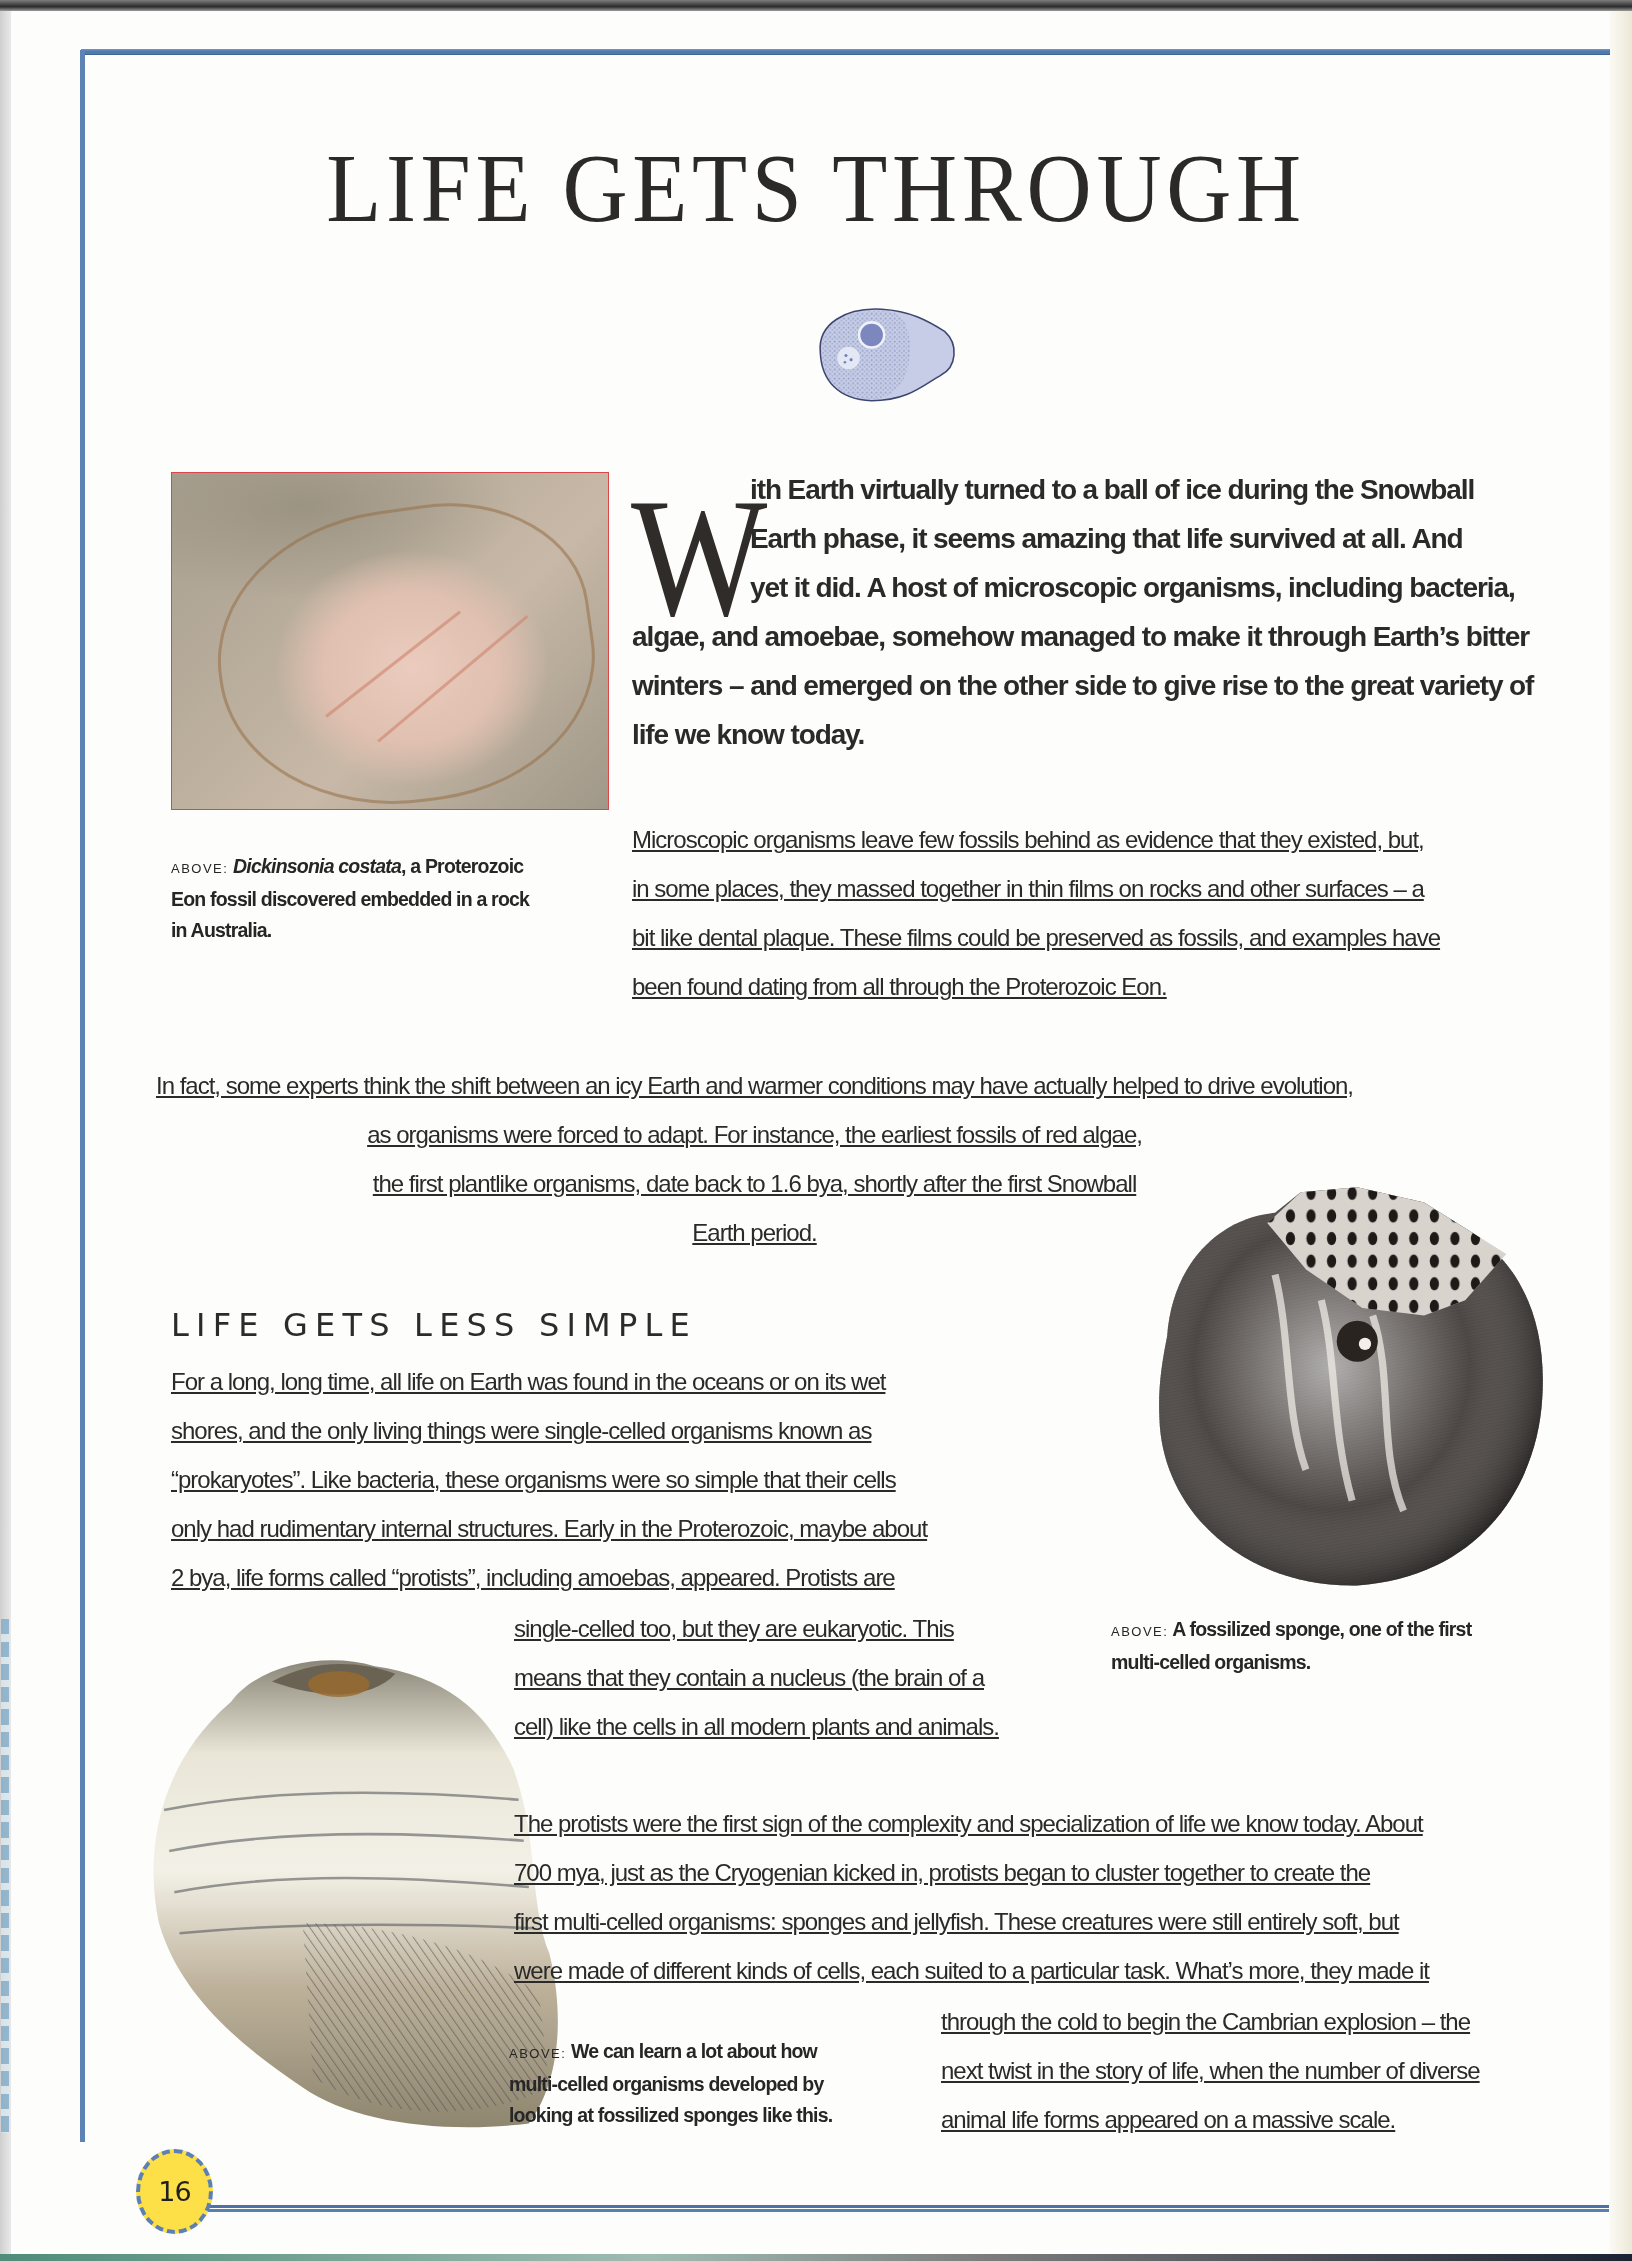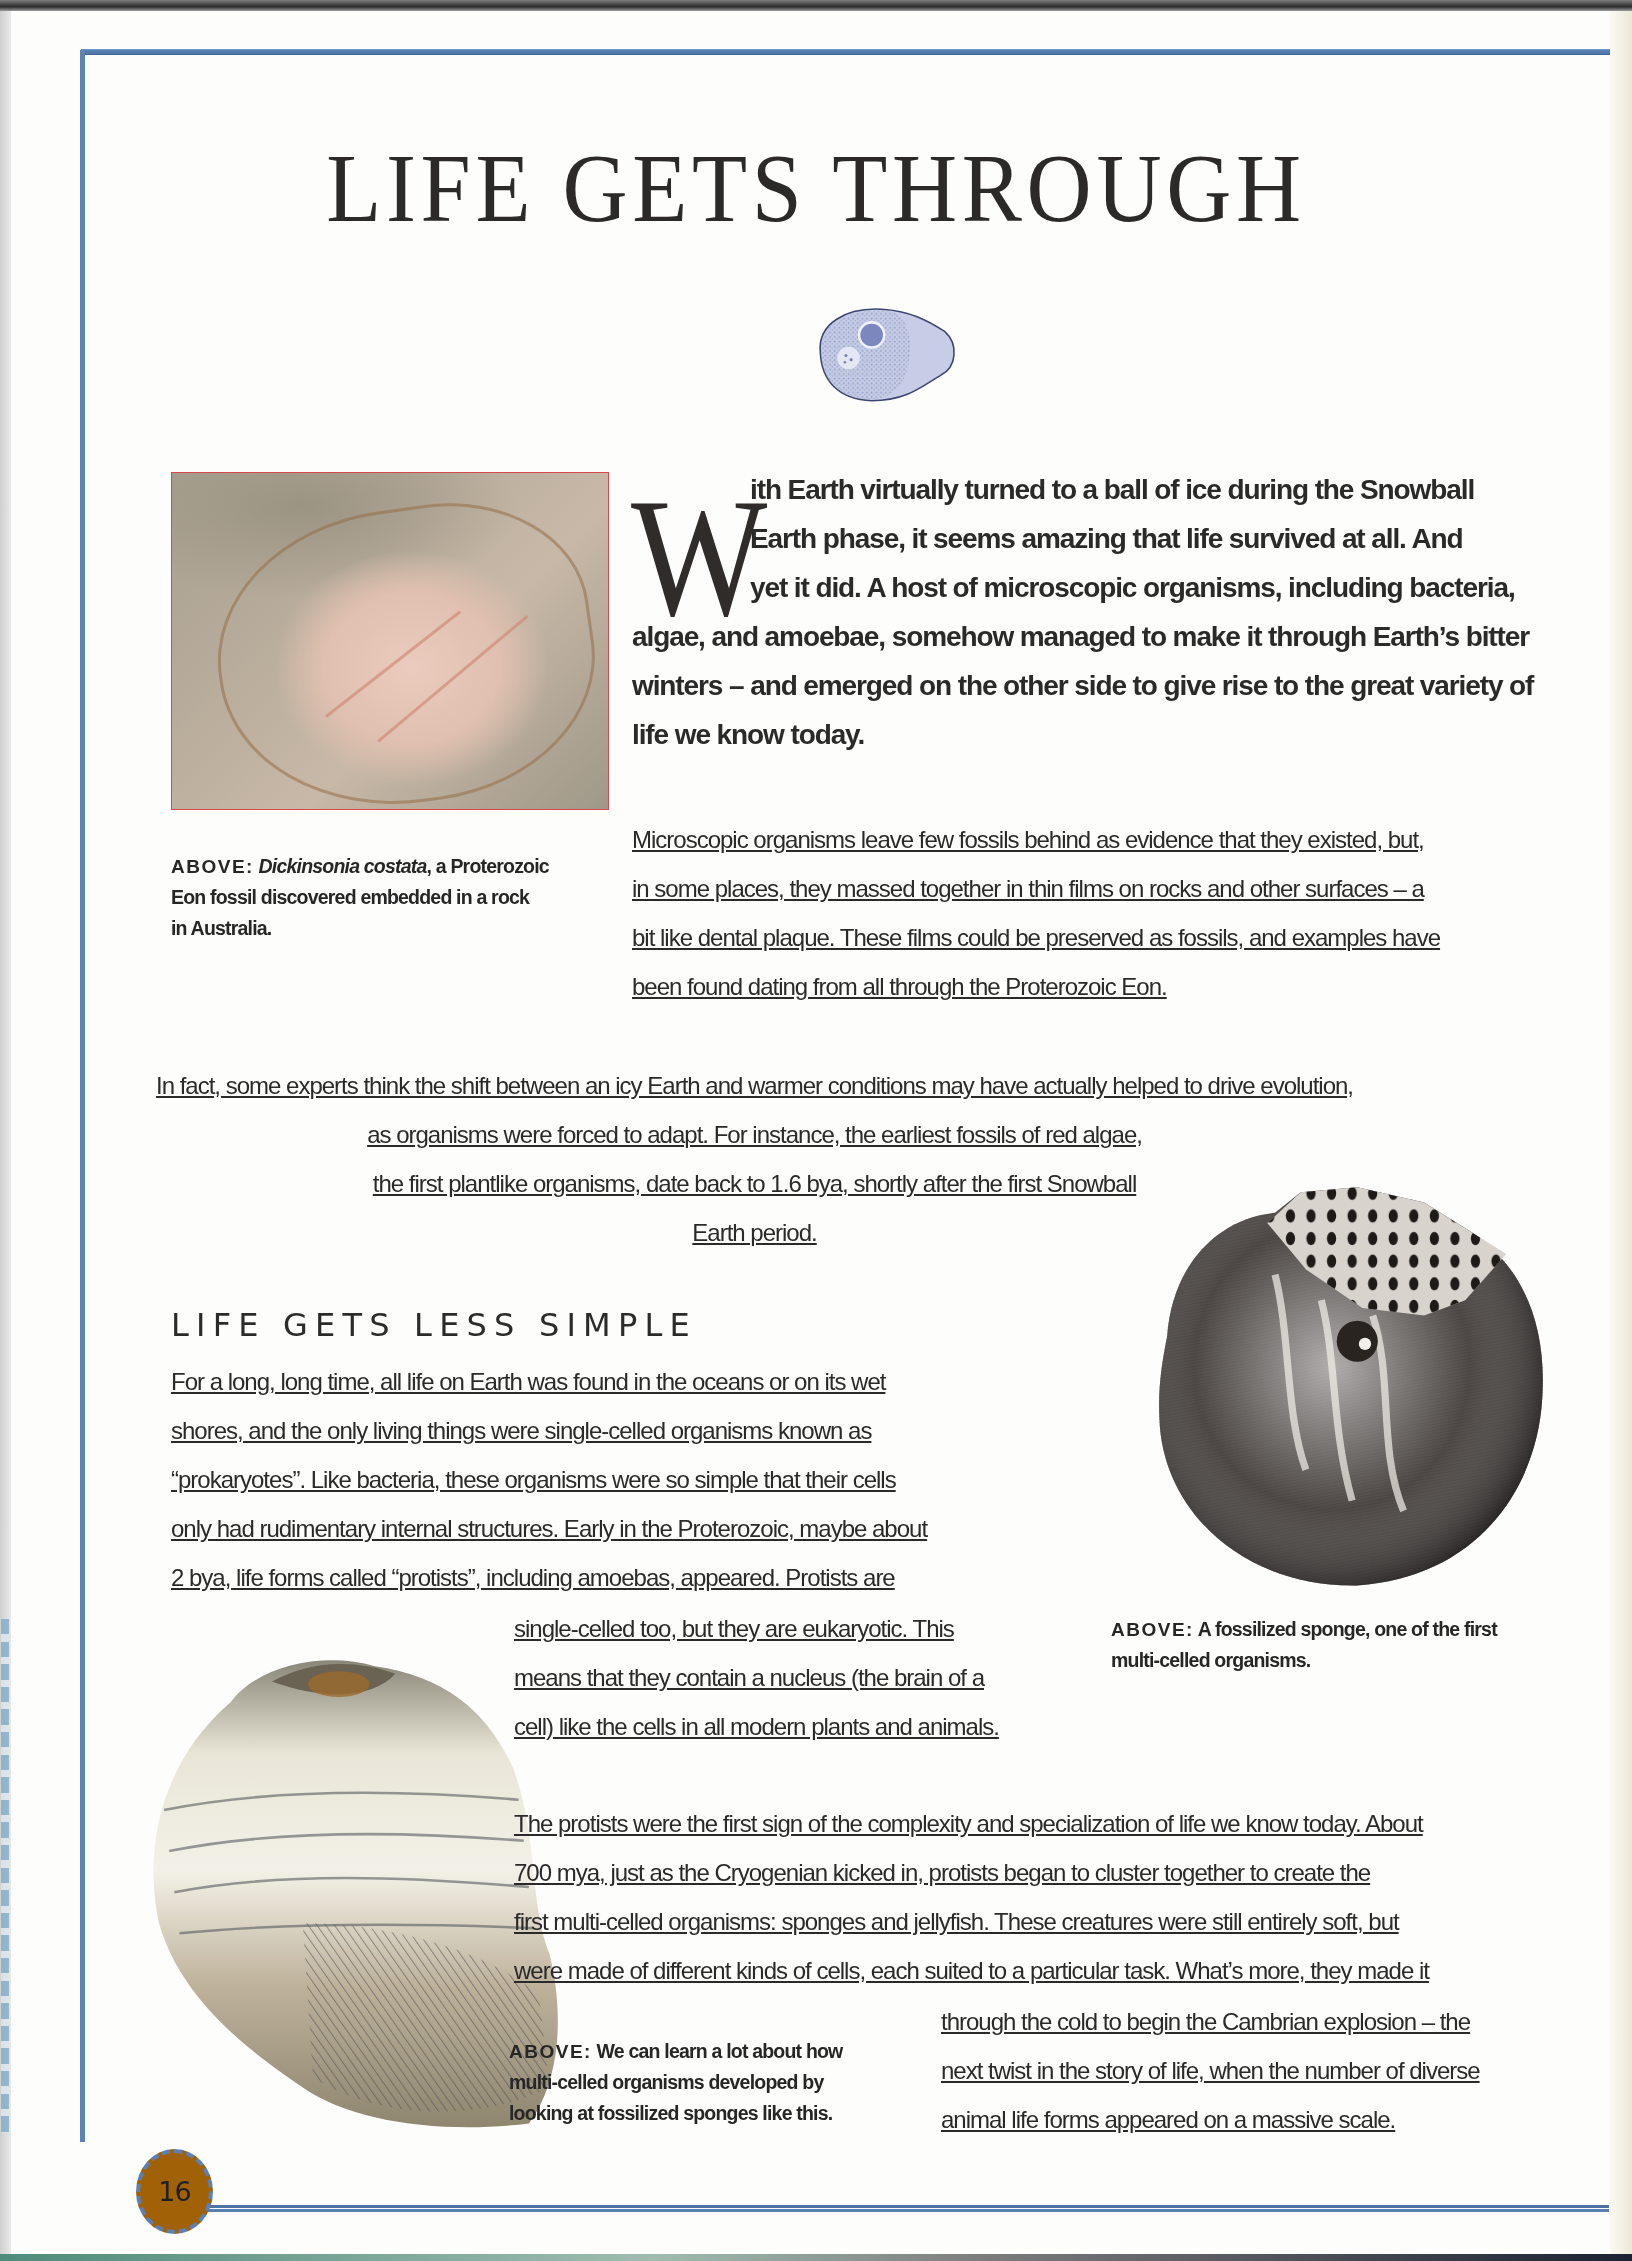--- a/index.html
+++ b/index.html
@@ -13,21 +13,21 @@
       background:repeating-linear-gradient(180deg,#7aa8c7 0 15.4px,#dbe7ee 15.4px 22.6px); opacity:.75; }
   .scan-right { left:1609px; top:11.3px; width:23px; height:2250px; background:linear-gradient(90deg,#fbfaf4,#ece8d8); }
   .scan-bottom { left:0; top:2254px; width:1632px; height:7.2px; background:linear-gradient(90deg,#4f8c7a,#9fbcb1 40%,#7d7d7d 60%,#1c2233); }
   
   .frame-top { left:81px; top:49px; width:1529px; height:6.2px; background:#5279ad;
       box-shadow: inset 0 1.5px 0 #6b92c3, inset 0 -1px 0 #3f6495; }
   .frame-left { left:80px; top:50px; width:5.1px; height:2092px; background:#5d82b6; }
   .frame-bottom1 { left:170px; top:2205px; width:1439px; height:2.6px; background:#4f72a6; }
   .frame-bottom2 { left:170px; top:2209px; width:1439px; height:2.6px; background:#5a7fb2; }
   .page-circle { left:136px; top:2149px; width:77px; height:85px; border-radius:50%;
-      border:4.6px dashed #5c80b4; background:#a16207; box-sizing:border-box;
+      border:4.6px dashed #5c80b4; background:#fde047; box-sizing:border-box;
       display:flex; align-items:center; justify-content:center; }
   .page-num { font-size:27px; color:#1f1f1f; font-family:"DejaVu Sans", sans-serif; letter-spacing:-1px; }
 
   .title { left:0; width:1632px; top:139px; text-align:center; font-family:"Liberation Serif","DejaVu Serif",serif;
       font-size:98px; letter-spacing:5.1px; color:#2b2a29; line-height:1; transform:scaleX(0.92); }
 
   .amoeba { left:810px; top:303px; width:149px; height:103px; }
 
   .fossil-photo { left:171px; top:472px; width:438px; height:338px; border:1.5px solid #d9474a; box-sizing:border-box;
       background:
@@ -40,21 +40,21 @@
 
   .dropcap { left:631px; top:472px; font-family:"Liberation Serif","DejaVu Serif",serif; font-size:170px; line-height:1;
       color:#2f2c29; transform:scaleX(0.85); transform-origin:left top; }
   .intro { left:632px; top:465px; width:943px; font-family:Liberation Sans, sans-serif; font-weight:bold;
       font-size:28px; line-height:49px; letter-spacing:-1.1px; color:#2a2a2a; }
   .intro-line { display:block; white-space:nowrap; }
   .intro-line.ind { padding-left:118px; }
 
   .caption { font-family:"Liberation Sans","DejaVu Sans",sans-serif; font-weight:bold; font-size:19.5px; line-height:31px;
       letter-spacing:-0.8px; color:#262626; }
-  .cap-lead { font-weight:bold; font-size:19px; letter-spacing:1.5px; }
+  .cap-lead { font-weight:normal; font-size:13px; letter-spacing:1.5px; }
   .cap-line { display:block; white-space:nowrap; }
 
   .body { font-family:"Liberation Sans","DejaVu Sans",sans-serif; font-size:24px; line-height:49px; letter-spacing:-1px;
       color:#2a2a2a;text-decoration:underline; }
   .body-line { display:block; white-space:nowrap; }
 
   .subhead { left:171px; top:1306px; font-family:"DejaVu Sans", sans-serif; font-size:32px; letter-spacing:7.2px;
       font-weight:normal; color:#2b2b2b; }
 
   .sponge-engraving { left:1136px; top:1182px; width:422px; height:406px; }

